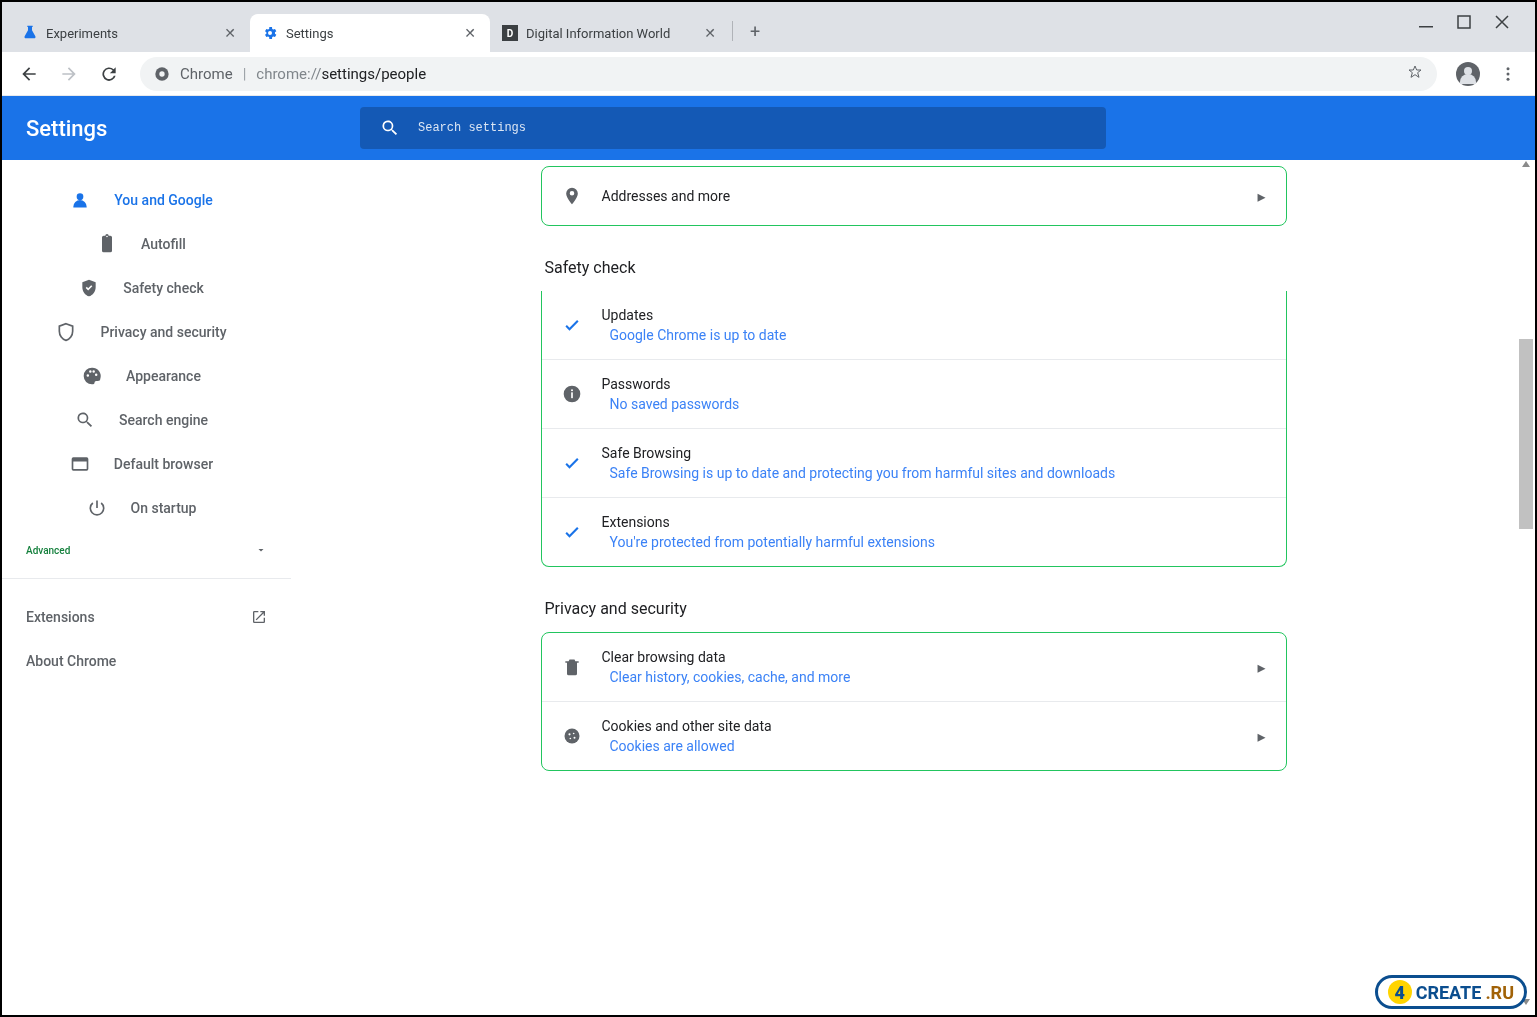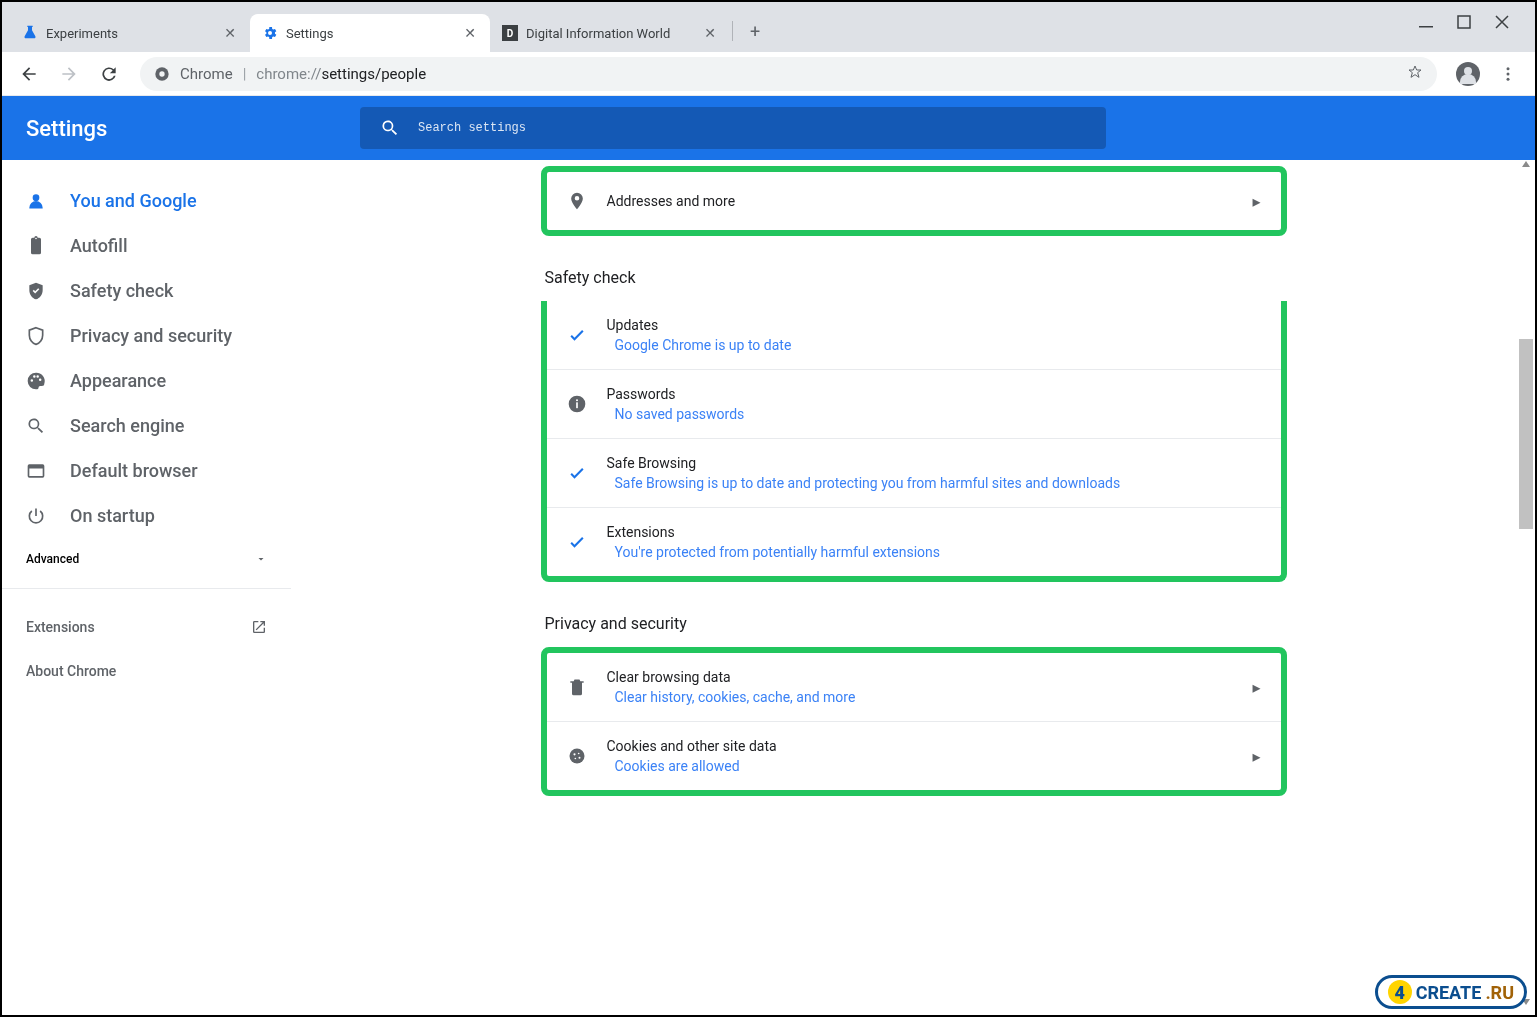--- a/index.html
+++ b/index.html
@@ -34,31 +34,31 @@
 .settings-header { background: #1a73e8; height: 64px; display: flex; align-items: center; padding: 0 24px; gap: 24px; }
 .settings-title { color: #fff; font-size: 22px; font-weight: 500; width: 310px; }
 .search-box { background: rgba(0,0,0,0.22); border-radius: 4px; height: 42px; flex: 1; max-width: 746px; display: flex; align-items: center; padding: 0 20px; gap: 18px; }
 .search-box svg { fill: #fff; width: 20px; height: 20px; }
 .search-box input { background: transparent; border: none; outline: none; color: #000000; font-size: 12px; flex: 1; font-family: Liberation Mono, monospace; }
 .search-box input::placeholder { color: rgba(255,255,255,0.85); }
 
 
 .content { display: flex; height: calc(100% - 50px - 44px - 64px); }
 .sidebar { width: 290px; padding-top: 18px; border-right: 1px solid transparent; }
-.side-item { display: flex; align-items: center; padding: 12px 24px; gap: 24px; color: #5f6368; font-size: 18px; font-weight: 500; cursor: pointer; border-radius: 0 24px 24px 0; margin-right: 10px; }
+.side-item { display: flex; align-items: center; padding: 12px 24px; gap: 24px; color: #5f6368; font-size: 14px; font-weight: 500; cursor: pointer; border-radius: 0 24px 24px 0; margin-right: 10px; justify-content: center; }
 .side-item svg { width: 20px; height: 20px; fill: #5f6368; }
 .side-item.selected { color: #1a73e8; }
 .side-item.selected svg { fill: #1a73e8; }
-.side-section { padding: 14px 24px; display: flex; align-items: center; justify-content: space-between; color: #000000; font-size: 12px; font-weight: 500; }
+.side-section { padding: 14px 24px; display: flex; align-items: center; justify-content: space-between; color: #15803d; font-size: 10px; font-weight: 500; }
 .section-border { border-top: 1px solid #e8eaed; margin-top: 8px; padding-top: 16px; }
 .side-link { padding: 14px 24px; display: flex; align-items: center; justify-content: space-between; color: #5f6368; font-size: 14px; font-weight: 500; cursor: pointer; }
 
 .main { flex: 1; overflow-y: auto; background: #fff; padding: 0 12px; position: relative; }
 .main-inner { max-width: 746px; margin: 0 auto; padding-bottom: 80px; }
-.card { background: #fff; border: 6px solid #22c55e; border-radius: 8px; margin-bottom: 32px; }
+.card { background: #fff; border: 1px solid #22c55e; border-radius: 8px; margin-bottom: 32px; }
 .card.highlighted { border: 2px solid #000; border-radius: 8px; }
 .card-row { display: flex; align-items: center; padding: 16px 20px; min-height: 58px; border-top: 1px solid #e8eaed; cursor: pointer; }
 .card-row:first-child { border-top: none; }
 .card-row .icon { width: 20px; height: 20px; margin-right: 20px; display: flex; align-items: center; justify-content: center; }
 .card-row .icon svg { fill: #5f6368; width: 20px; height: 20px; }
 .card-row .icon.check svg { stroke: #1a73e8; fill: none; }
 .card-row .texts { flex: 1; }
 .card-row .title { color: #202124; font-size: 14px; }
 .card-row .sub { color: #3b82f6; font-size: 14px; margin-top: 4px; padding-left: 8px; }
 .card-row .chevron { color: #5f6368; }

